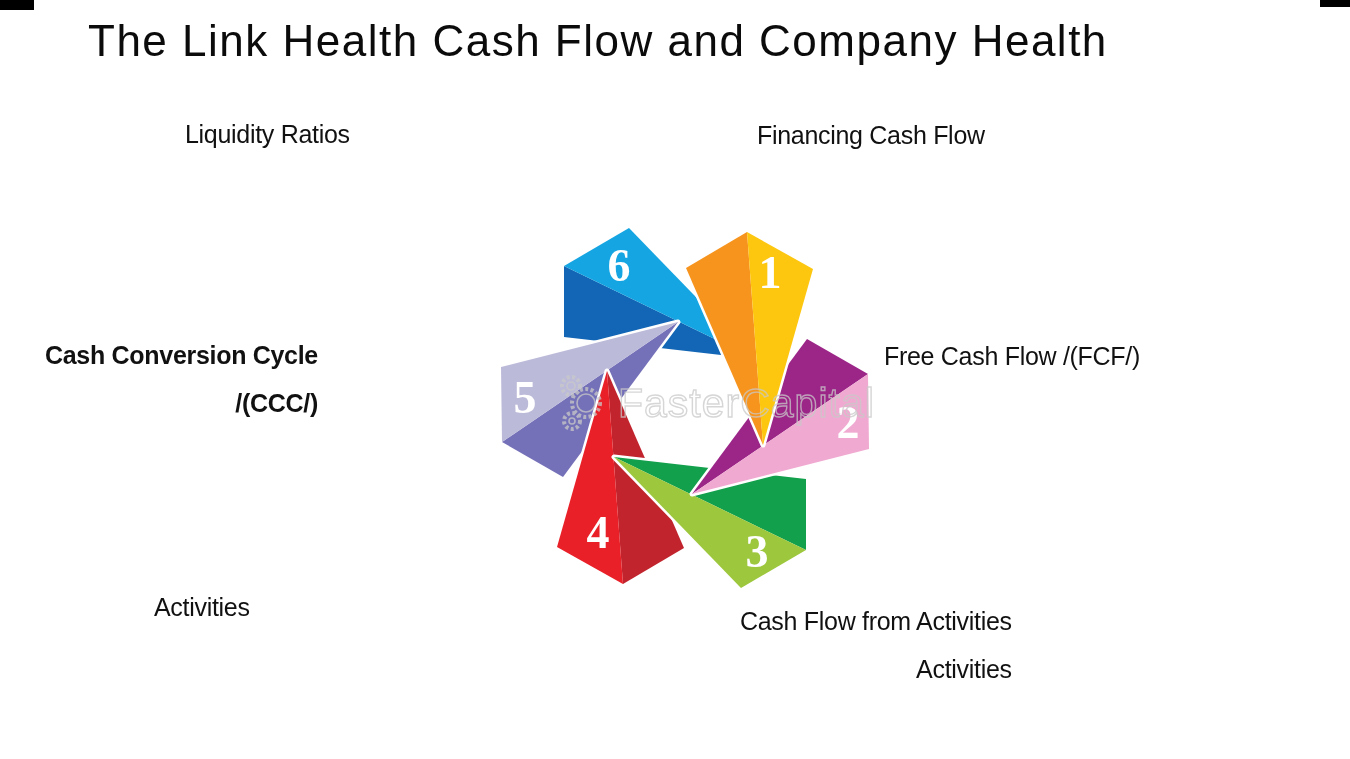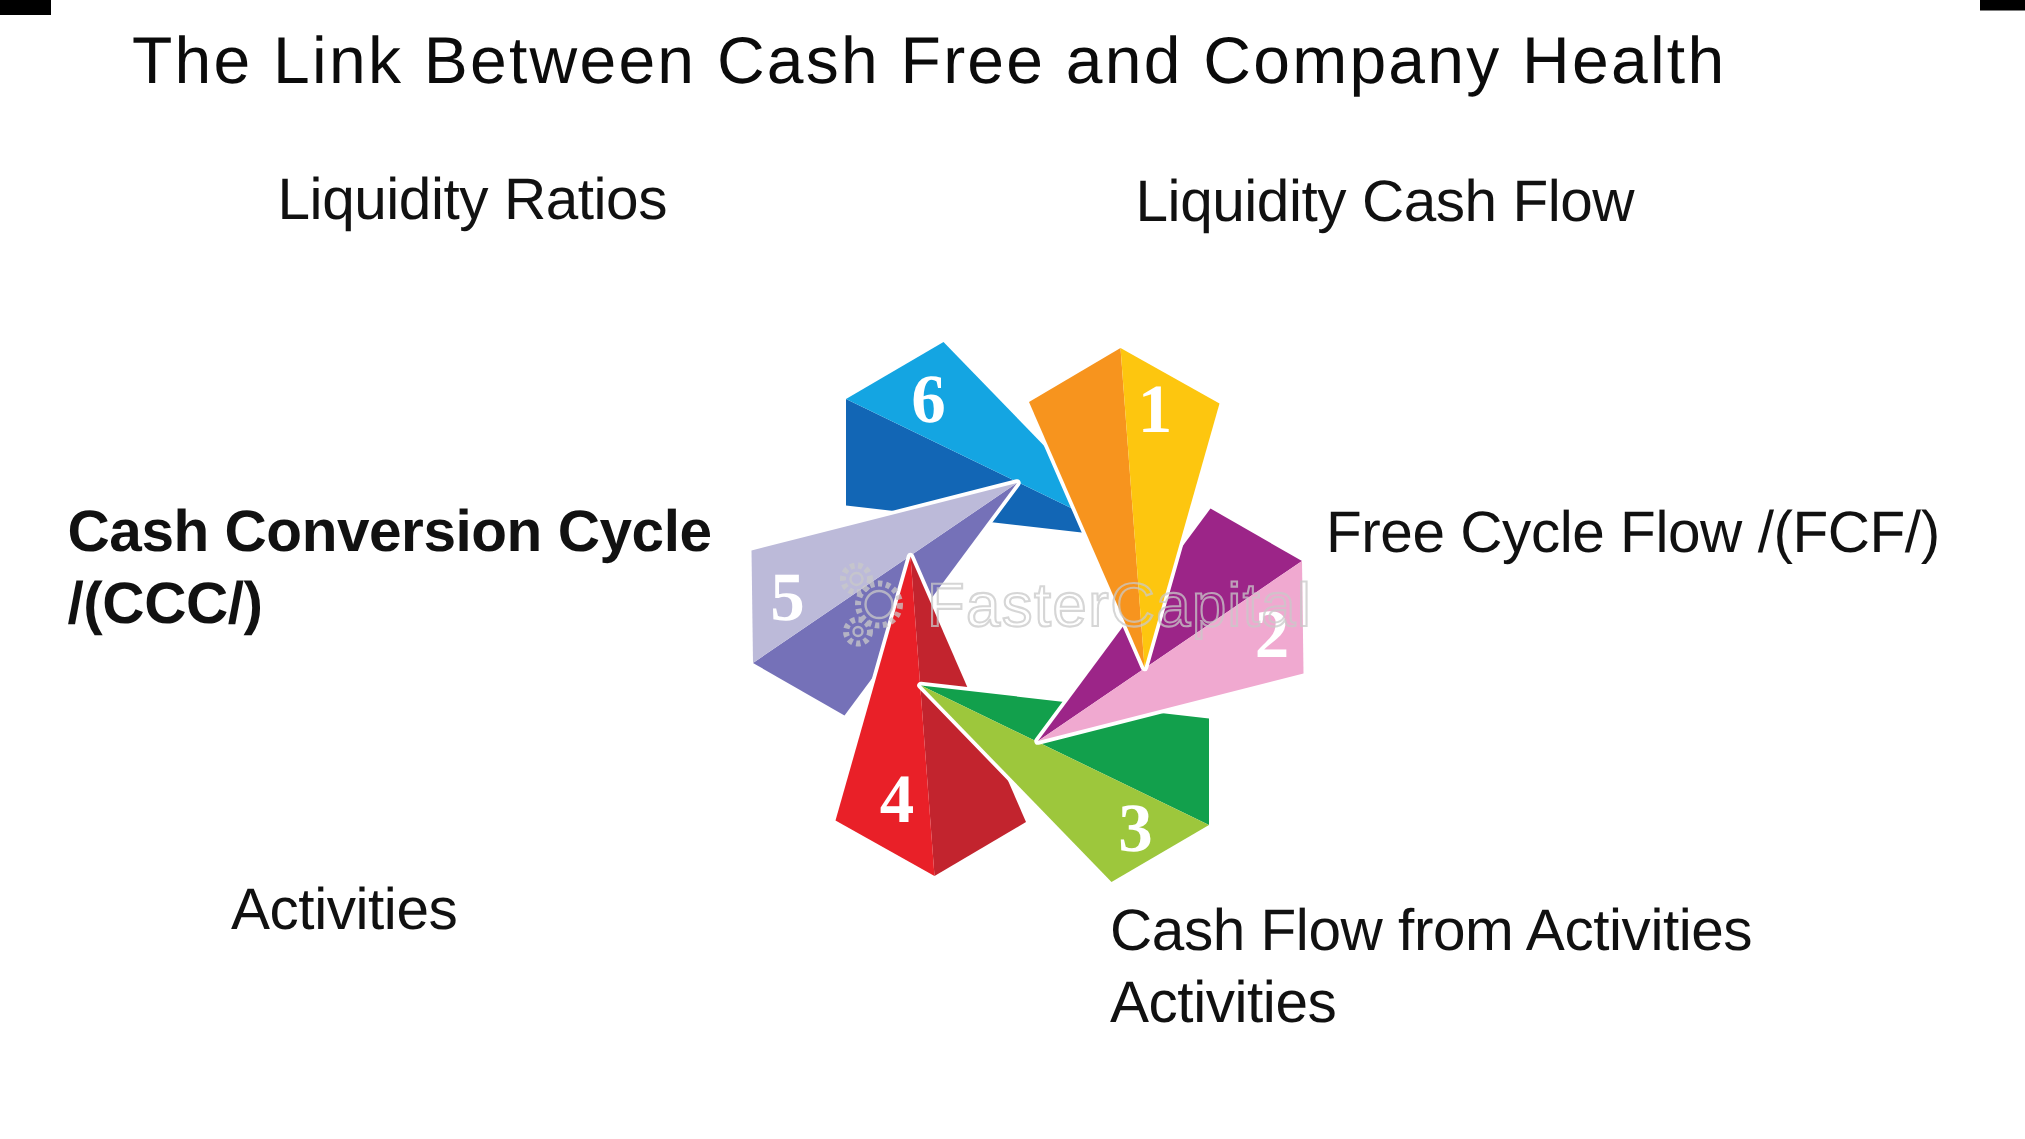--- a/index.html
+++ b/index.html
@@ -6,52 +6,52 @@
   .stage{
     position:relative;width:1350px;height:759px;background:#ffffff;
     overflow:hidden;font-family:"Liberation Sans", sans-serif;color:#0d0d0d;
   }
   .page-title{
     position:absolute;left:88px;top:16px;margin:0;
     font-size:44px;font-weight:400;letter-spacing:1.5px;color:#0b0b0b;
     white-space:nowrap;
   }
   .label{
-    position:absolute;font-size:39px;line-height:48px;letter-spacing:-0.3px;
-    color:#111;white-space:nowrap;
+    position:absolute;font-size:25px;line-height:48px;letter-spacing:-0.3px;
+    color:#111;white-space:nowrap;text-align:right;
   }
   .corner-mark{position:absolute;background:#000;}
   svg.pinwheel{position:absolute;left:0;top:0;}
   .wm-text{
     font-family:"Liberation Sans", sans-serif;
     font-size:41px;letter-spacing:1px;
   }
   .seg-number{
     font-family:"Liberation Serif", serif;
     font-weight:bold;font-size:46px;
   }
 </style>
 </head>
 <body>
 
 <div class="stage">
   <div class="corner-mark" style="left:0;top:0;width:34px;height:10px;"></div>
   <div class="corner-mark" style="right:0;top:0;width:30px;height:7px;"></div>
 
-  <h1 class="page-title">The Link Between Cash Free and Company Health</h1>
+  <h1 class="page-title">The Link Health Cash Flow and Company Health</h1>
 
   <div id="labels-layer">
       <div class="label" style="left: 185px; top: 110px;">
         <div>Liquidity Ratios</div>
       </div>
       <div class="label" style="left: 757px; top: 111px;">
-        <div>Liquidity Cash Flow</div>
+        <div>Financing Cash Flow</div>
       </div>
       <div class="label" style="left: 884px; top: 332px;">
-        <div>Free Cycle Flow /(FCF/)</div>
+        <div>Free Cash Flow /(FCF/)</div>
       </div>
       <div class="label" style="left: 45px; top: 331px; font-weight: bold;">
         <div>Cash Conversion Cycle</div>
         <div>/(CCC/)</div>
       </div>
       <div class="label" style="left: 154px; top: 583px;">
         <div>Activities</div>
       </div>
       <div class="label" style="left: 740px; top: 597px;">
         <div>Cash Flow from Activities</div>

